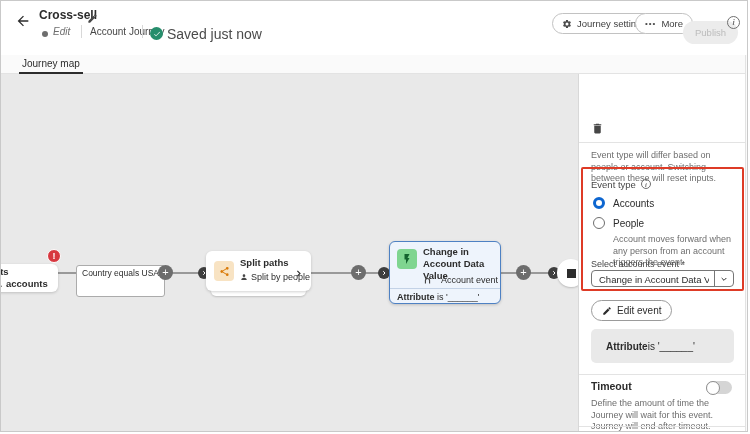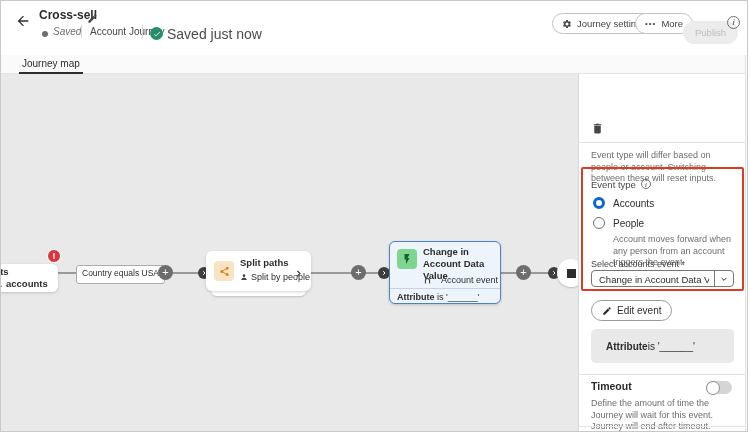--- a/index.html
+++ b/index.html
@@ -44,21 +44,21 @@
   .wire.w3{left:495px;width:78px}
 
   .node{position:absolute;background:#fff;border-radius:6px;box-shadow:0 1px 3px rgba(0,0,0,.18);cursor:pointer}
   .read-node{left:-90px;top:190px;width:147px;height:28px}
   .read-title{position:absolute;left:30px;top:2px;font-size:9.5px;font-weight:bold;color:#2c2c2c;white-space:nowrap}
   .read-sub{position:absolute;left:84px;top:14px;display:flex;align-items:center;gap:3px;font-size:9.5px;font-weight:bold;color:#2c2c2c;white-space:nowrap}
   .read-sub svg{width:8px;height:8px;color:#464646}
   .err-badge{position:absolute;left:46px;top:175px;width:14px;height:14px;border-radius:50%;background:#d7373f;border:1px solid #fff;color:#fff;display:flex;align-items:center;justify-content:center;z-index:3}
   .err-badge::before{content:"!";font-size:9px;font-weight:bold}
 
-  .cond-pill{position:absolute;left:75px;top:191px;height:19px;line-height:15px;background:#fff;border:1px solid #ababab;border-radius:3px;padding:0 5px;font-size:8.5px;color:#2c2c2c;white-space:nowrap;cursor:pointer}
+  .cond-pill{position:absolute;left:75px;top:191px;height:32px;line-height:15px;background:#fff;border:1px solid #ababab;border-radius:3px;padding:0 5px;font-size:8.5px;color:#2c2c2c;white-space:nowrap;cursor:pointer}
 
   .plus-dot{position:absolute;width:15px;height:15px;border-radius:50%;background:#6d6d6d;color:#fff;display:flex;align-items:center;justify-content:center;font-size:11px;cursor:pointer;z-index:2}
   .plus-dot::before{content:"+";position:relative;top:-0.5px}
   .p1{left:157px;top:191px}.p2{left:350px;top:191px}.p3{left:515px;top:191px}
   .chev-dot{position:absolute;width:12px;height:12px;border-radius:50%;background:#3e3e3e;color:#fff;display:flex;align-items:center;justify-content:center;z-index:2;cursor:pointer}
   .chev-dot svg{width:6px;height:6px}
   .c1{left:197px;top:193px}.c2{left:377px;top:193px}.c3{left:547px;top:193px}
 
   .split-node{left:205px;top:177px;width:105px;height:40px;z-index:2}
   .split-stack{position:absolute;left:210px;top:216px;width:95px;height:6px;background:#fff;border-radius:0 0 5px 5px;box-shadow:0 1px 2px rgba(0,0,0,.18);z-index:1}
@@ -132,21 +132,21 @@
           <path d="M20 11H7.8l5.6-5.6L12 4l-8 8 8 8 1.4-1.4L7.8 13H20z"></path>
         </svg>
     </span>
     <div class="j-title">Cross-sell</div>
     <span class="title-pencil">
       <svg viewBox="0 0 24 24" fill="currentColor">
           <path d="M3 17.25V21h3.75L17.81 9.94l-3.75-3.75L3 17.25zM20.71 7.04c.39-.39.39-1.02 0-1.41l-2.34-2.34a1 1 0 0 0-1.41 0l-1.83 1.83 3.75 3.75 1.83-1.83z"></path>
         </svg>
     </span>
     <span class="status-dot"></span>
-    <div class="draft">Saved</div>
+    <div class="draft">Edit</div>
     <span class="vsep sep1"></span>
     <div class="jtype">Account Journey</div>
     <span class="vsep sep2"></span>
     <span class="save-check">
       <svg viewBox="0 0 24 24" fill="currentColor">
           <path d="M9 16.2L4.8 12l-1.4 1.4L9 19 21 7l-1.4-1.4z"></path>
         </svg>
     </span>
     <div class="saved">Saved just now</div>
 

